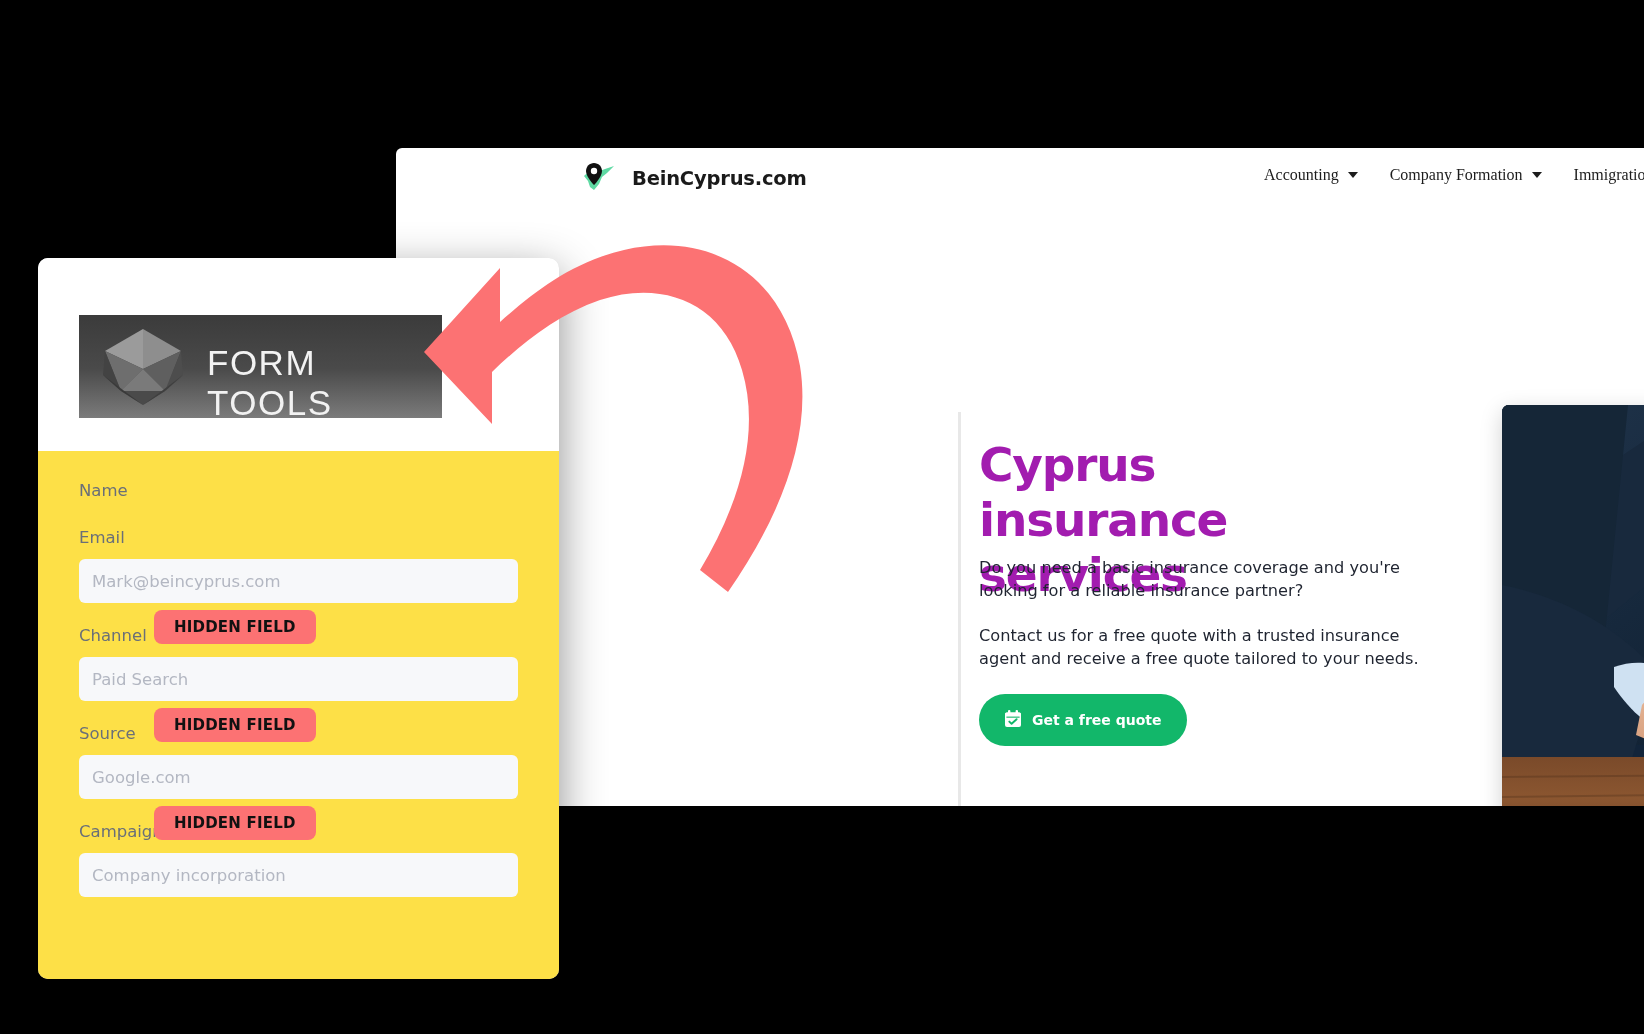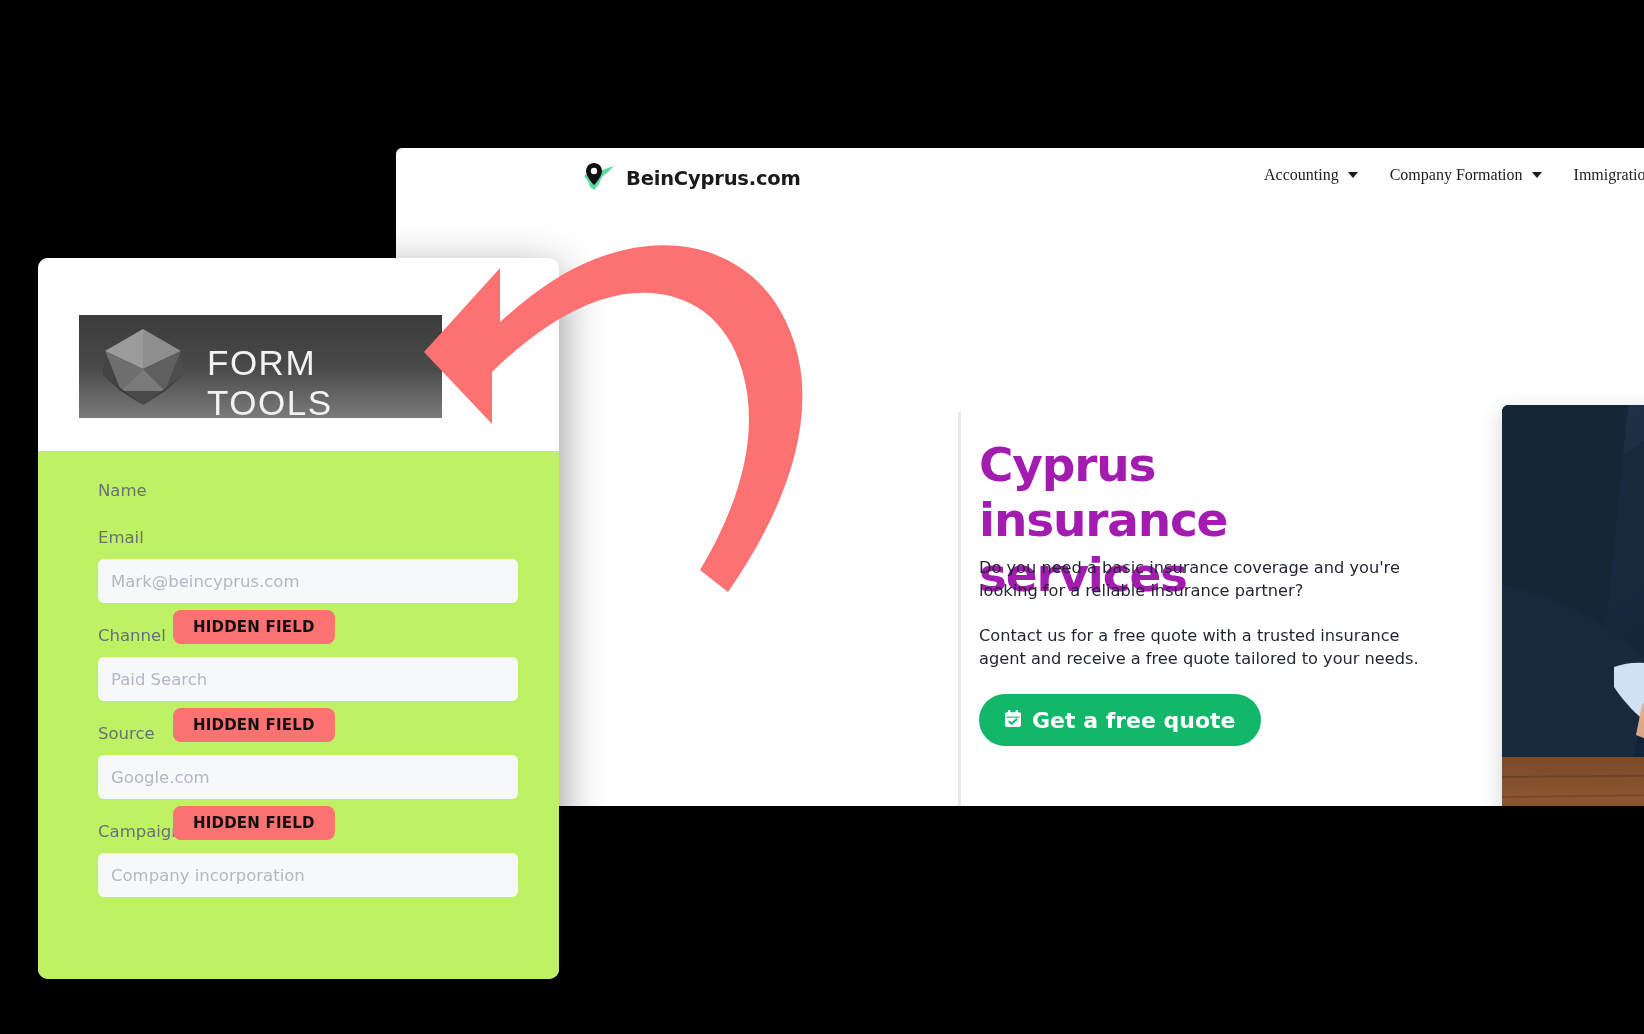--- a/index.html
+++ b/index.html
@@ -36,21 +36,21 @@
     display: flex;
     align-items: center;
   }
 
   .brand {
     position: absolute;
     left: 182px;
     top: 12px;
     display: flex;
     align-items: center;
-    gap: 8px;
+    gap: 14px;
   }
   .brand-mark {
     position: relative;
     width: 40px;
     height: 36px;
   }
   .brand-name {
     font-size: 19.5px;
     font-weight: 700;
     color: #1a1a1a;
@@ -123,21 +123,21 @@
   .cta-btn {
     position: absolute;
     left: 583px;
     top: 546px;
     height: 52px;
     padding: 0 25px;
     background: #12b76a;
     border: none;
     border-radius: 26px;
     color: #ffffff;
-    font-size: 22px;
+    font-size: 14px;
     font-weight: 700;
     display: flex;
     align-items: center;
     gap: 10px;
     cursor: pointer;
     font-family: "DejaVu Sans", sans-serif;
   }
 
   
   .hero-photo {
@@ -190,22 +190,22 @@
     font-weight: 400;
     font-family: "Liberation Sans", sans-serif;
   }
 
   .form-body {
     position: absolute;
     left: 0;
     top: 193px;
     width: 100%;
     bottom: 0;
-    background: #bef264;
-    padding: 24px 41px 0 60px;
+    background: #fde047;
+    padding: 24px 41px 0 41px;
     box-sizing: border-box;
   }
   .field { position: relative; margin-bottom: 17px; }
   .field-labelrow {
     display: flex;
     align-items: center;
     height: 30px;
     position: relative;
   }
   .field-label {

